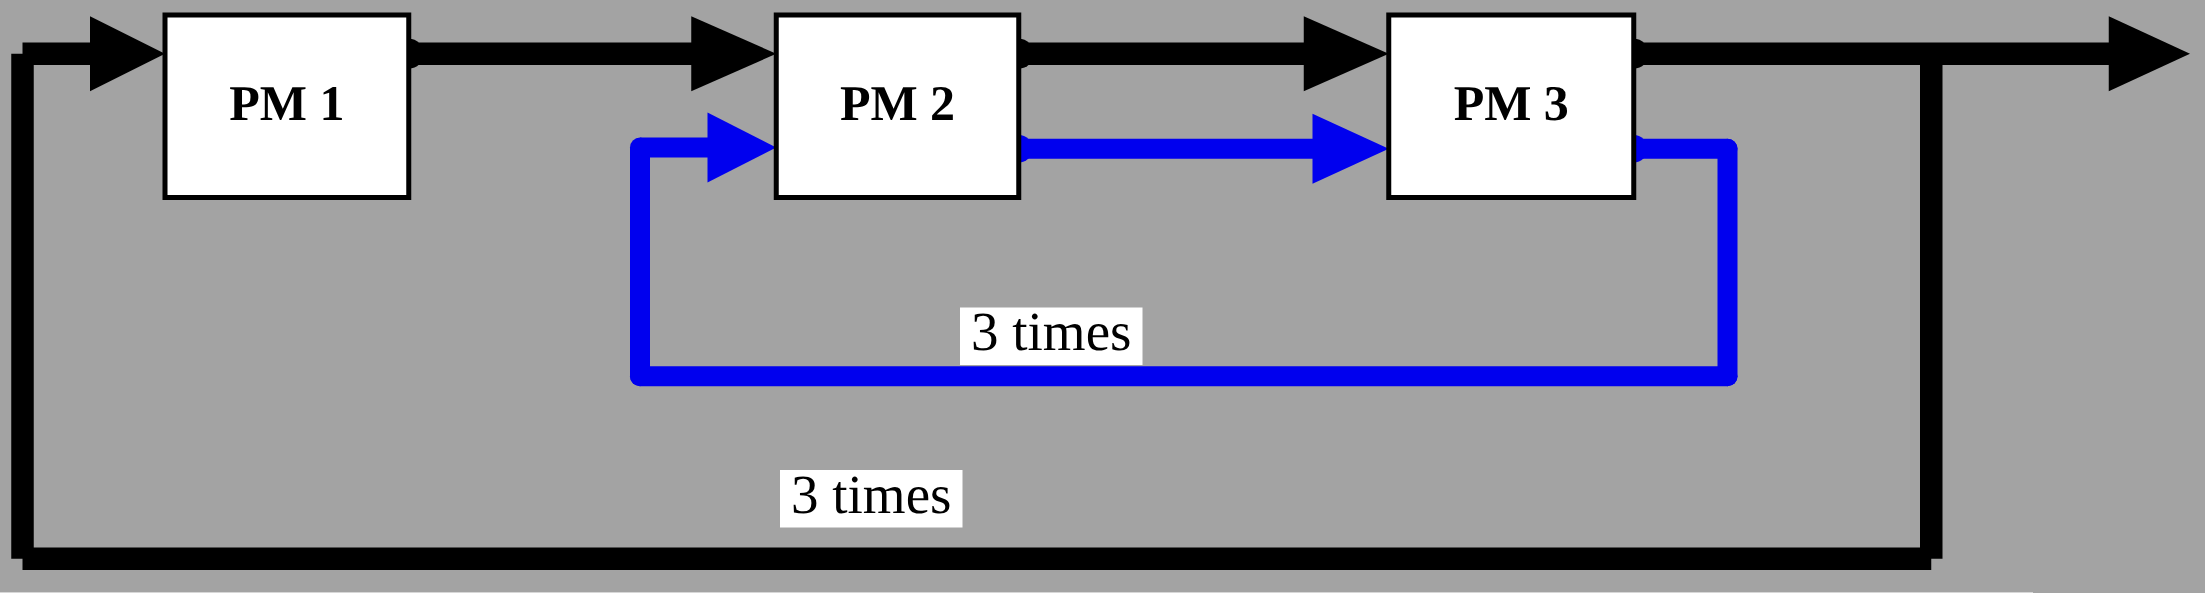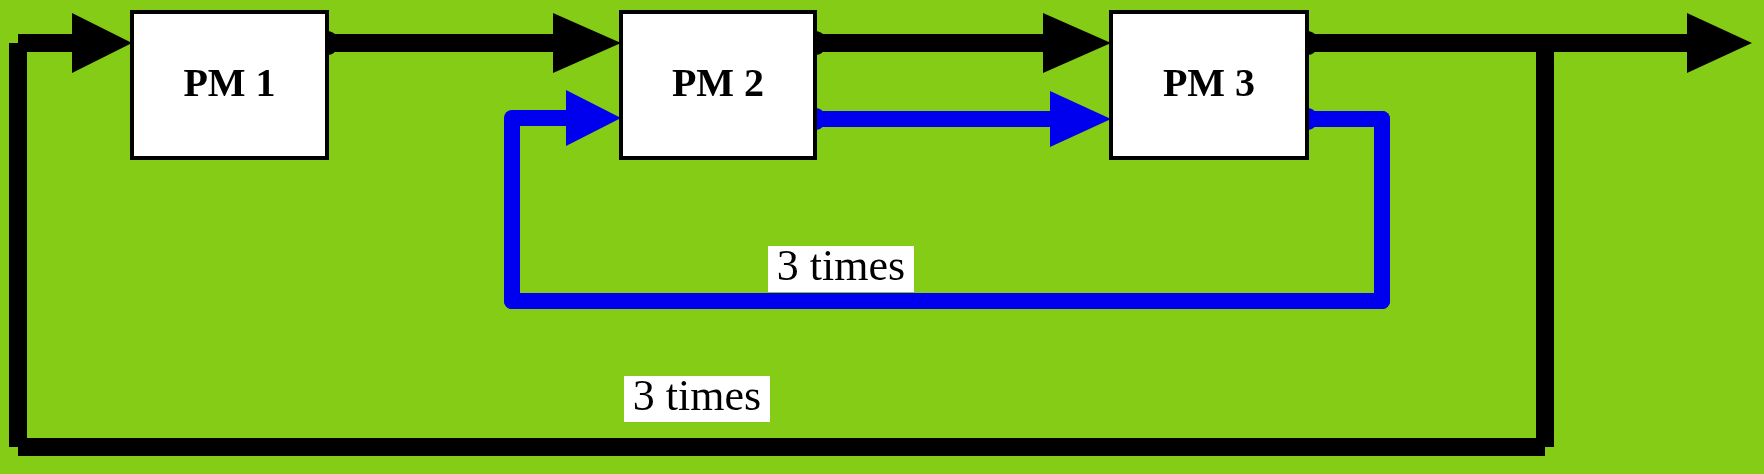--- a/index.html
+++ b/index.html
@@ -4,21 +4,21 @@
 <style>
   html, body {
     margin: 0;
     padding: 0;
     background: #ffffff;
   }
   #stage {
     position: relative;
     width: 1764px;
     height: 474px;
-    background: #84cc16;
+    background: #a3a3a3;
     overflow: hidden;
     font-family: "Liberation Serif", "DejaVu Serif", serif;
   }
   svg.diagram {
     position: absolute;
     top: 0;
     left: 0;
     width: 1764px;
     height: 474px;
   }

